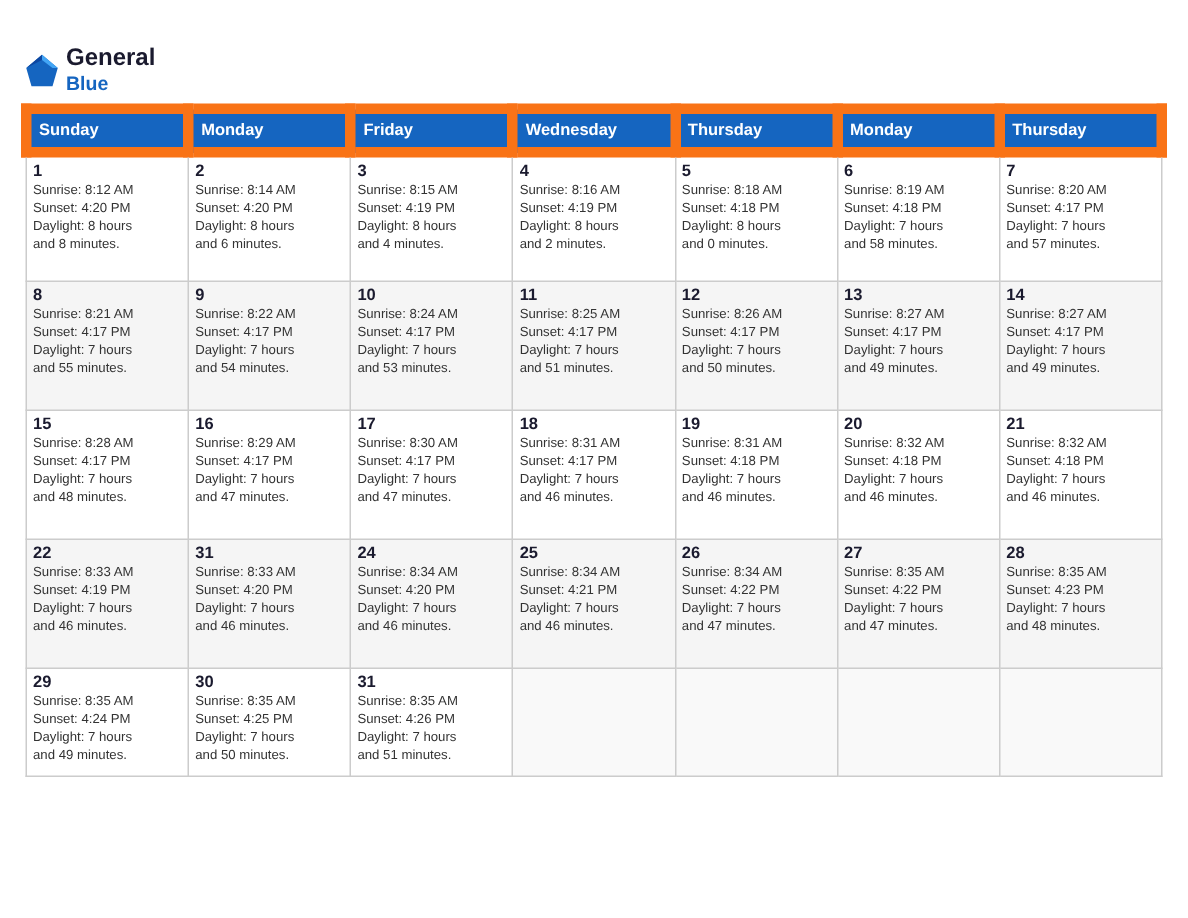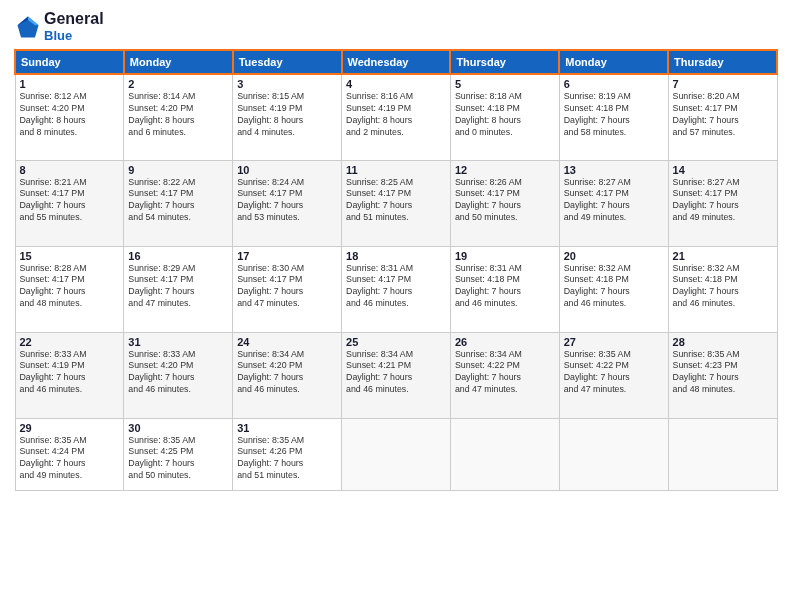--- a/index.html
+++ b/index.html
@@ -8,20 +8,21 @@
       background: #fff;
       width: 792px;
       height: 612px;
       overflow: hidden;
     }
     .page {
       width: 792px;
       height: 536px;
       padding: 10px 14px 10px 14px;
       background: #fff;
+      margin-top: 20px;
     }
     .header {
       display: flex;
       justify-content: space-between;
       align-items: flex-start;
       margin-bottom: 6px;
     }
     .logo {
       display: flex;
       align-items: center;
@@ -49,21 +50,21 @@
       border-collapse: collapse;
       font-size: 9.5px;
     }
     .calendar th {
       background: #1565C0;
       color: #fff;
       text-align: left;
       padding: 5px 5px;
       font-size: 11px;
       font-weight: bold;
-      border: 2px solid #f97316;
+      border: 7px solid #f97316;
     }
     .calendar td {
       border: 1px solid #ccc;
       vertical-align: top;
       padding: 3px 4px;
       width: calc(100% / 7);
       height: 86px;
       background: #fff;
     }
     .calendar tr:nth-child(even) td {
@@ -109,21 +110,21 @@
     </div>
     <div class="title-block">
     </div>
   </div>
 
   <table class="calendar">
     <thead>
       <tr>
         <th>Sunday</th>
         <th>Monday</th>
-        <th>Tuesday</th>
+        <th>Friday</th>
         <th>Wednesday</th>
         <th>Thursday</th>
         <th>Monday</th>
         <th>Thursday</th>
       </tr>
     </thead>
     <tbody id="calendar-body">
     <tr>
           <td>
             <span class="day-num">1</span>

